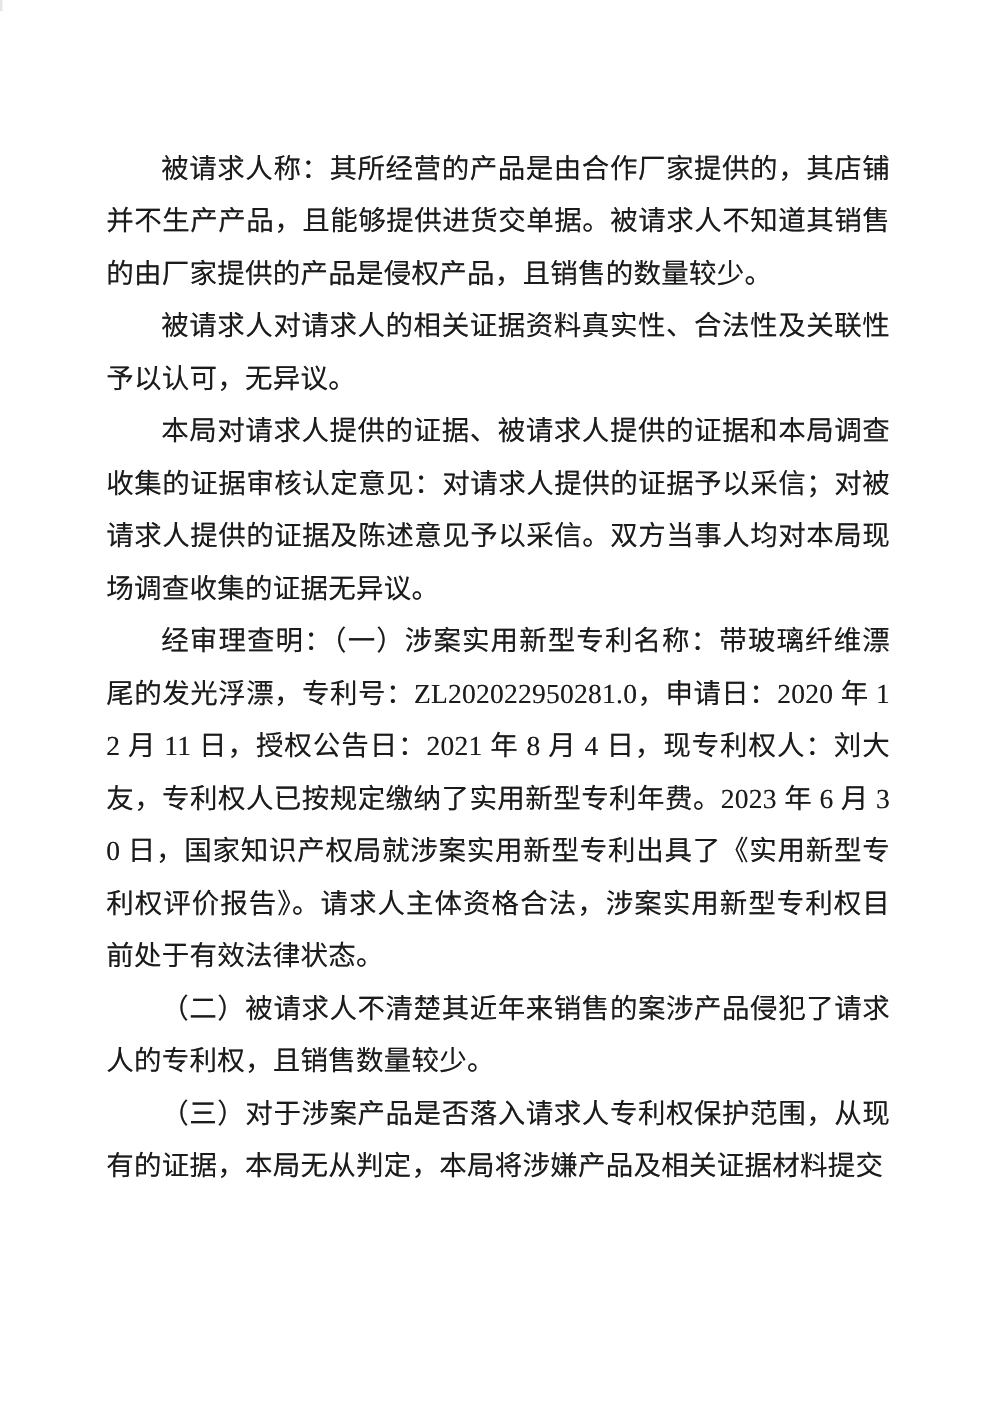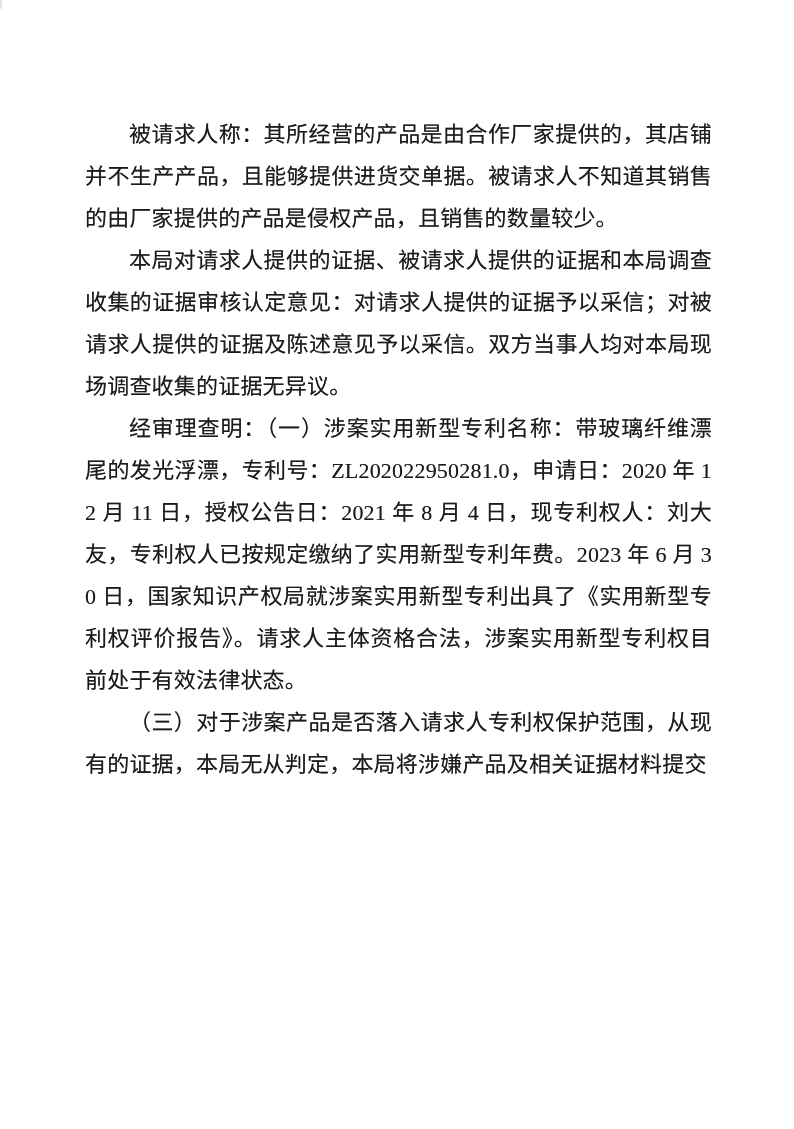--- a/index.html
+++ b/index.html
@@ -46,17 +46,19 @@
     word-break: break-all;
   }
 </style>
 </head>
 <body>
 
 <div class="page">
   <div class="scan-edge"></div>
   <div class="text-block">
     <p class="para">被请求人称：其所经营的产品是由合作厂家提供的，其店铺并不生产产品，且能够提供进货交单据。被请求人不知道其销售的由厂家提供的产品是侵权产品，且销售的数量较少。</p>
+    <p class="para">被请求人对请求人的相关证据资料真实性、合法性及关联性予以认可，无异议。</p>
     <p class="para">本局对请求人提供的证据、被请求人提供的证据和本局调查收集的证据审核认定意见：对请求人提供的证据予以采信；对被请求人提供的证据及陈述意见予以采信。双方当事人均对本局现场调查收集的证据无异议。</p>
     <p class="para">经审理查明：（一）涉案实用新型专利名称：带玻璃纤维漂尾的发光浮漂，专利号：ZL202022950281.0，申请日：2020 年 12 月 11 日，授权公告日：2021 年 8 月 4 日，现专利权人：刘大友，专利权人已按规定缴纳了实用新型专利年费。2023 年 6 月 30 日，国家知识产权局就涉案实用新型专利出具了《实用新型专利权评价报告》。请求人主体资格合法，涉案实用新型专利权目前处于有效法律状态。</p>
+    <p class="para">（二）被请求人不清楚其近年来销售的案涉产品侵犯了请求人的专利权，且销售数量较少。</p>
     <p class="para">（三）对于涉案产品是否落入请求人专利权保护范围，从现有的证据，本局无从判定，本局将涉嫌产品及相关证据材料提交</p>
   </div>
 </div>
 
 </body></html>

